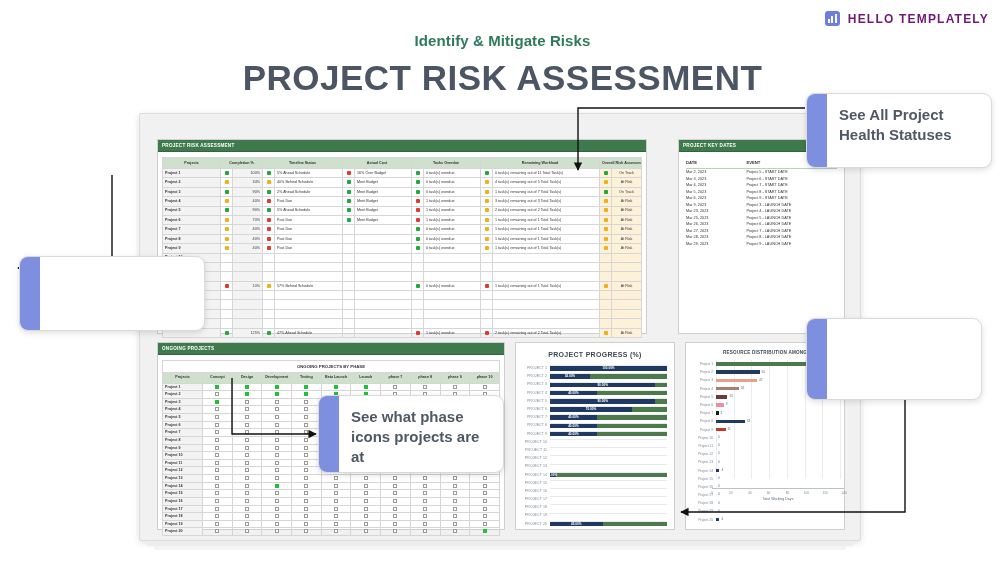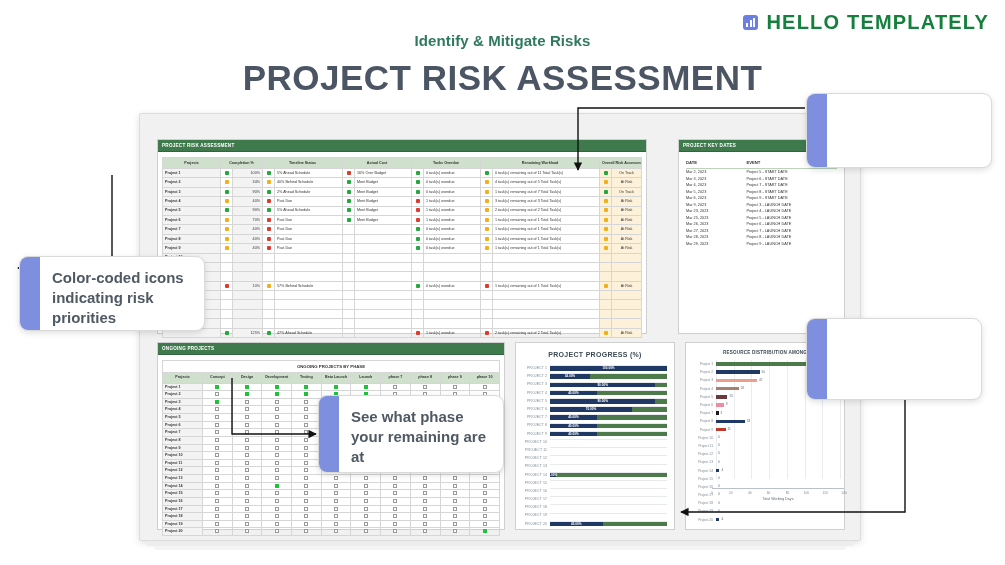--- a/index.html
+++ b/index.html
@@ -20,22 +20,22 @@
     width: 15px; height: 15px; border-radius: 3px;
     background: #6c7ee1; position: relative; flex: none;
   }
   .brand-logo i {
     position: absolute; bottom: 3px; width: 2px; background: #fff;
   }
   .brand-logo i:nth-child(1){ left: 3px;  height: 4px; }
   .brand-logo i:nth-child(2){ left: 6.5px;height: 7px; }
   .brand-logo i:nth-child(3){ left: 10px; height: 9px; }
   .brand-name {
-    font-size: 20px; font-weight: bold; letter-spacing: 1.2px;
-    color: #15803d;
+    font-size: 12px; font-weight: bold; letter-spacing: 1.2px;
+    color: #701a75;
   }
   .subtitle {
     position: absolute; top: 32px; left: 0; right: 0; text-align: center;
     font-size: 15px; font-weight: bold; color: #2f7a5d; letter-spacing: .1px;
   }
   .title {
     position: absolute; top: 58px; left: 0; right: 0; text-align: center;
     font-size: 35px; font-weight: bold; color: #4b5563; letter-spacing: .5px;
   }
 
@@ -1155,24 +1155,24 @@
     </marker>
   </defs>
   <path d="M805,108 L578,108 L578,170" stroke="#111" stroke-width="1.4" fill="none" marker-end="url(#ah)"></path>
   <path d="M112,175 L112,268 L18,268" stroke="#111" stroke-width="1.4" fill="none" marker-end="url(#ah)"></path>
   <path d="M232,378 L232,434 L316,434" stroke="#111" stroke-width="1.4" fill="none" marker-end="url(#ah)"></path>
   <path d="M905,398 L905,512 L681,512" stroke="#111" stroke-width="1.4" fill="none" marker-end="url(#ah)"></path>
 </svg>
 
 <div class="callout" id="callout-health">
   <div class="bar"></div>
+  <div class="txt">See All Project Health Statuses</div>
 </div>
 <div class="callout" id="callout-color">
   <div class="bar"></div>
-  <div class="txt">Color-coded icons indicating risk priorities</div>
 </div>
 <div class="callout" id="callout-phase">
   <div class="bar"></div>
-  <div class="txt">See what phase your remaining are at</div>
+  <div class="txt">See what phase icons projects are at</div>
 </div>
 <div class="callout" id="callout-completion">
   <div class="bar"></div>
 </div>
 
 </body></html>

